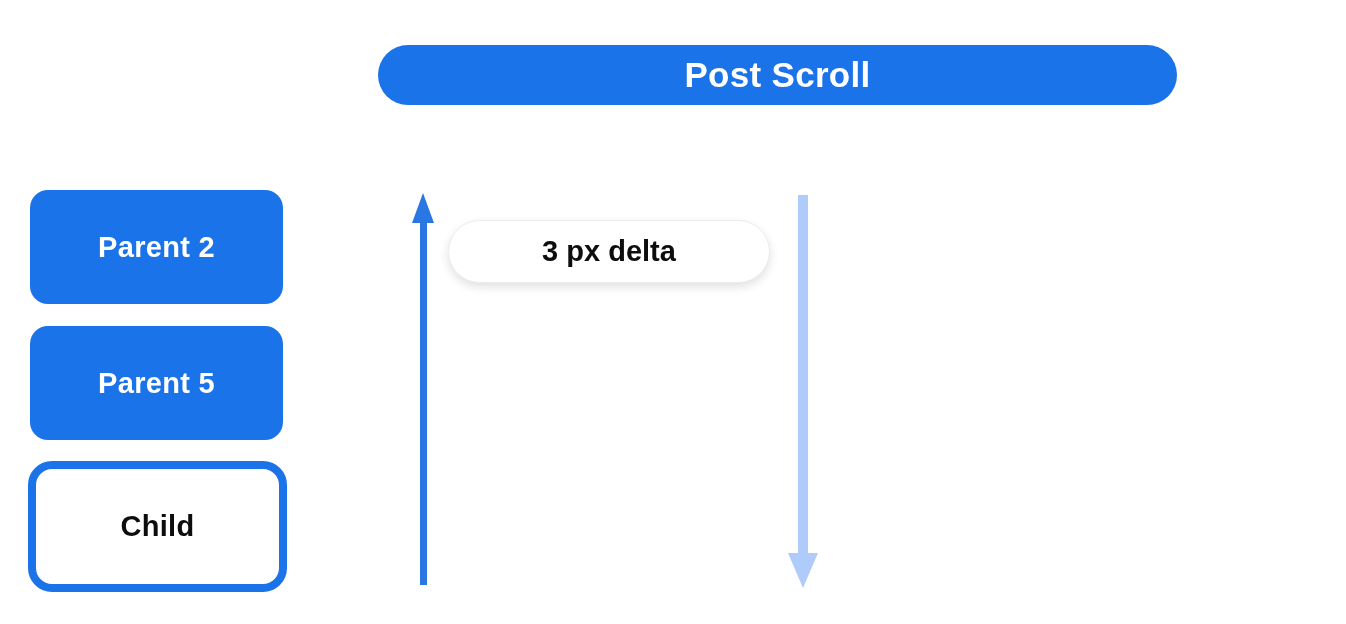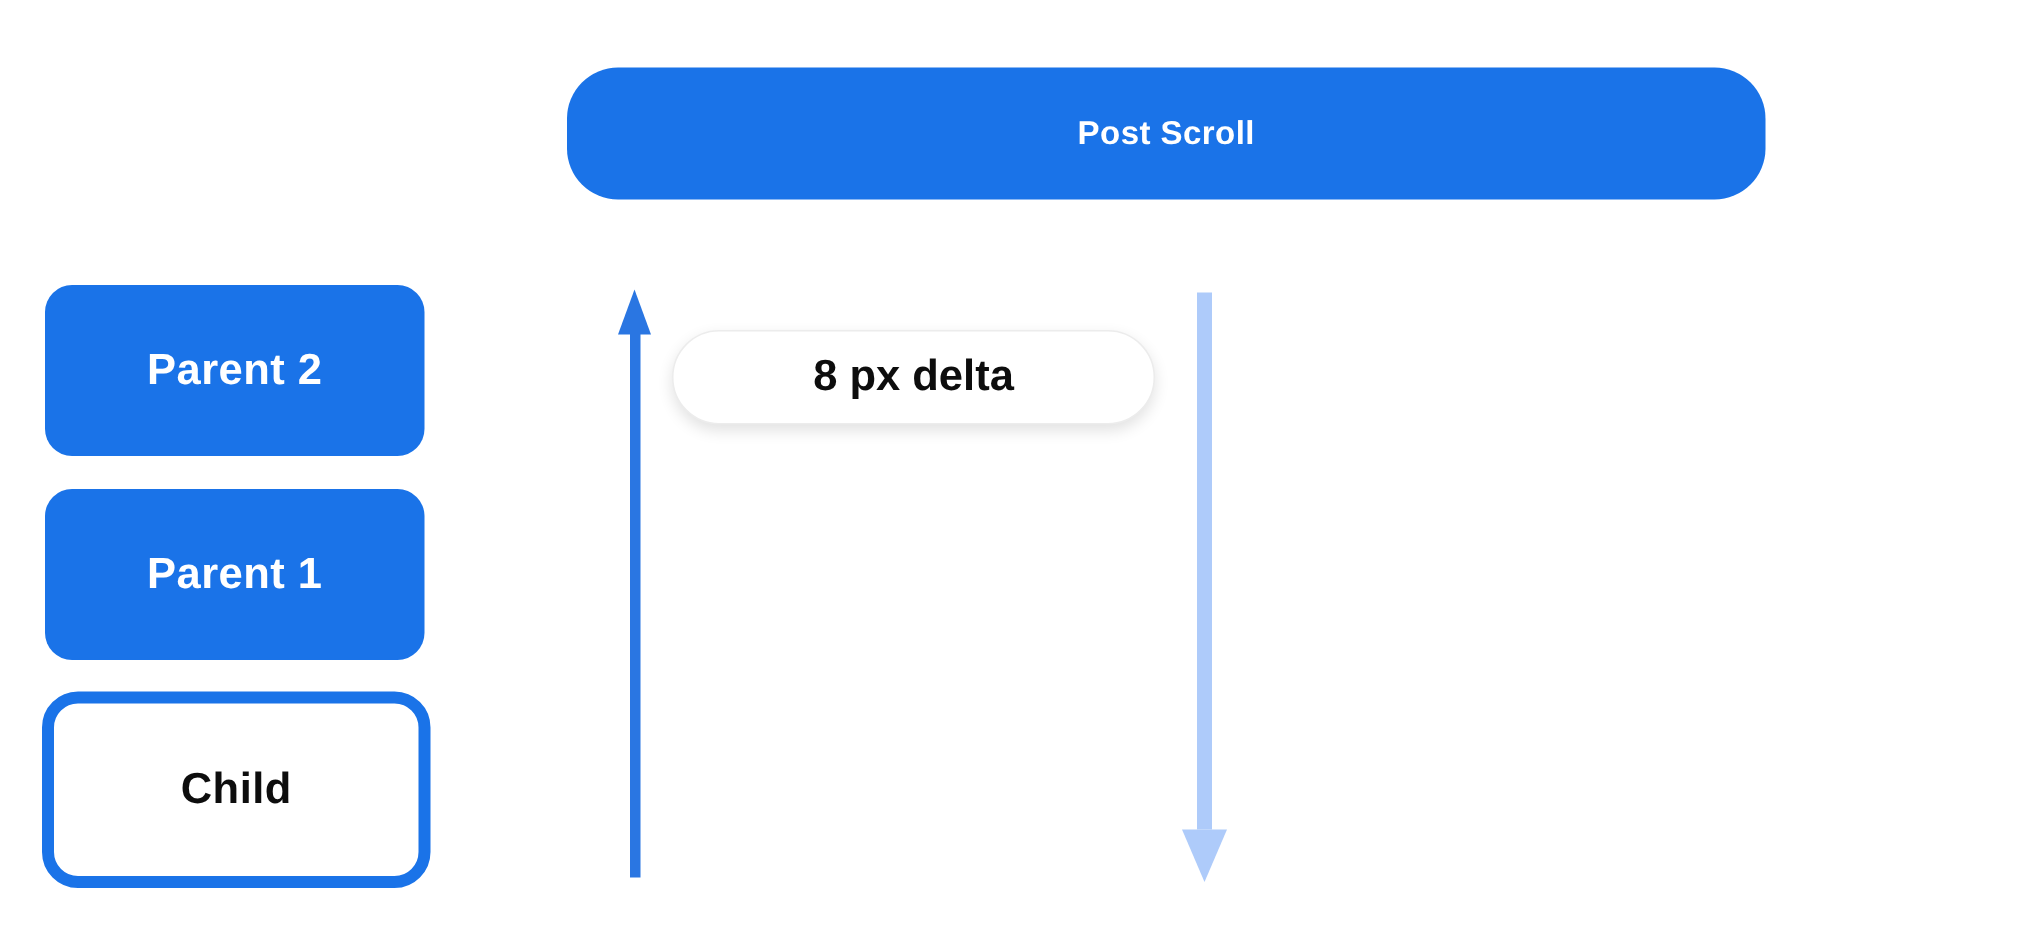--- a/index.html
+++ b/index.html
@@ -19,25 +19,25 @@
     position: absolute;
     display: flex;
     align-items: center;
     justify-content: center;
     font-weight: bold;
     box-sizing: border-box;
     white-space: nowrap;
   }
   .post-scroll {
     left: 378px; top: 45px;
-    width: 799px; height: 88px;
+    width: 799px; height: 60px;
     border-radius: 34px;
     background: var(--accent_blue, #1a73e8);
     color: #ffffff;
-    font-size: 22px;
+    font-size: 35px;
     letter-spacing: 0.3px;
   }
   .box {
     position: absolute;
     display: flex;
     align-items: center;
     justify-content: center;
     font-weight: bold;
     font-size: 29px;
     box-sizing: border-box;
@@ -122,30 +122,30 @@
 </style>
 </head>
 <body>
 
 <div class="canvas">
 
   <div class="pill post-scroll">Post Scroll</div>
 
   <div>
     <div class="box filled b0">Parent 2</div>
-    <div class="box filled b1">Parent 1</div>
+    <div class="box filled b1">Parent 5</div>
     <div class="box outlined">Child</div>
   </div>
 
   <div class="up-arrow">
     <div class="head"></div>
     <div class="shaft"></div>
   </div>
 
-  <div class="pill delta">8 px delta</div>
+  <div class="pill delta">3 px delta</div>
 
 
   <div class="down-arrow">
     <div class="shaft"></div>
     <div class="head"></div>
   </div>
 
 </div>
 
 </body></html>

